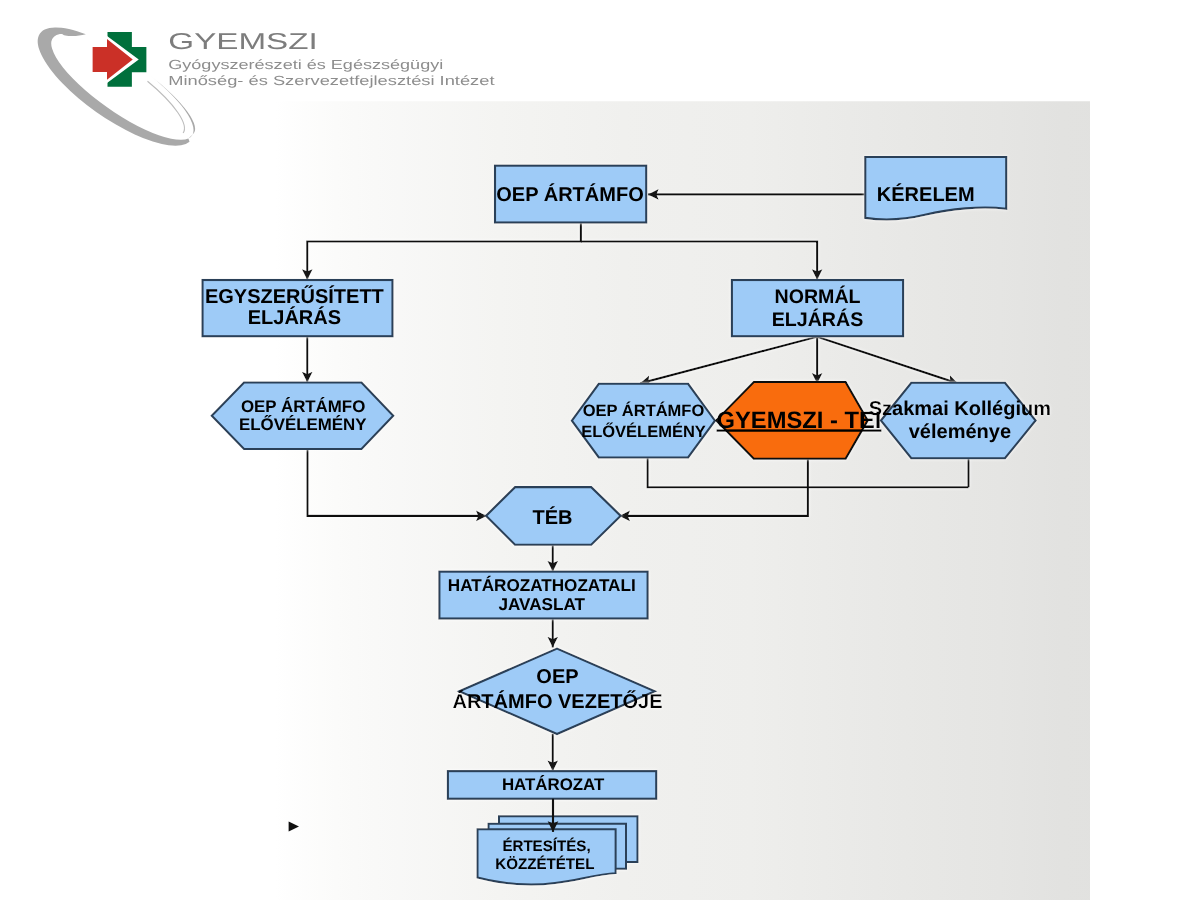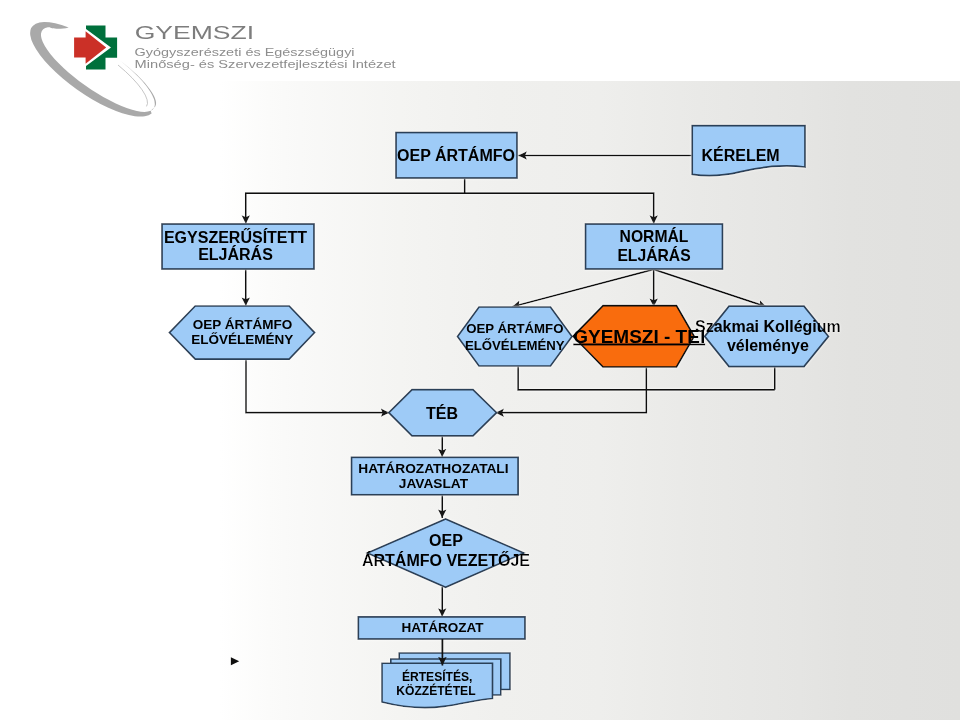--- a/index.html
+++ b/index.html
@@ -1,19 +1,19 @@
 <!DOCTYPE html>
 <html><head>
 <meta charset="utf-8">
 <title>GYEMSZI</title>
 <style>
   html,body{margin:0;padding:0;}
   body{width:960px;height:720px;overflow:hidden;background:#ffffff;
        font-family:"Liberation Sans",sans-serif;}
-  #page{position:relative;width:960px;height:720px;overflow:hidden;}
+  #page{position:relative;width:872px;height:720px;overflow:hidden;}
   #bg-top{position:absolute;left:0;top:0;width:960px;height:81px;background:#ffffff;}
   #bg-bottom{position:absolute;left:0;top:81px;width:960px;height:639px;
     background:linear-gradient(to right,
       #ffffff 0%, #ffffff 22.9%, #fbfbfa 28%, #f9f9f8 31.25%,
       #f4f4f2 41.6%, #f0f0ee 52%, #eeeeec 62.5%, #e9e9e7 72.9%,
       #e5e5e3 83.3%, #e2e2e0 88.5%, #e0e0de 100%);}
   #logo{position:absolute;left:0;top:0;width:420px;height:120px;}
   #flow{position:absolute;left:0;top:0;width:960px;height:720px;}
   .nodetext{font-weight:bold;fill:#000000;text-anchor:middle;}
   .logo-brand{font-family:"Liberation Sans",sans-serif;font-size:18.4px;fill:#7d7d7d;}

